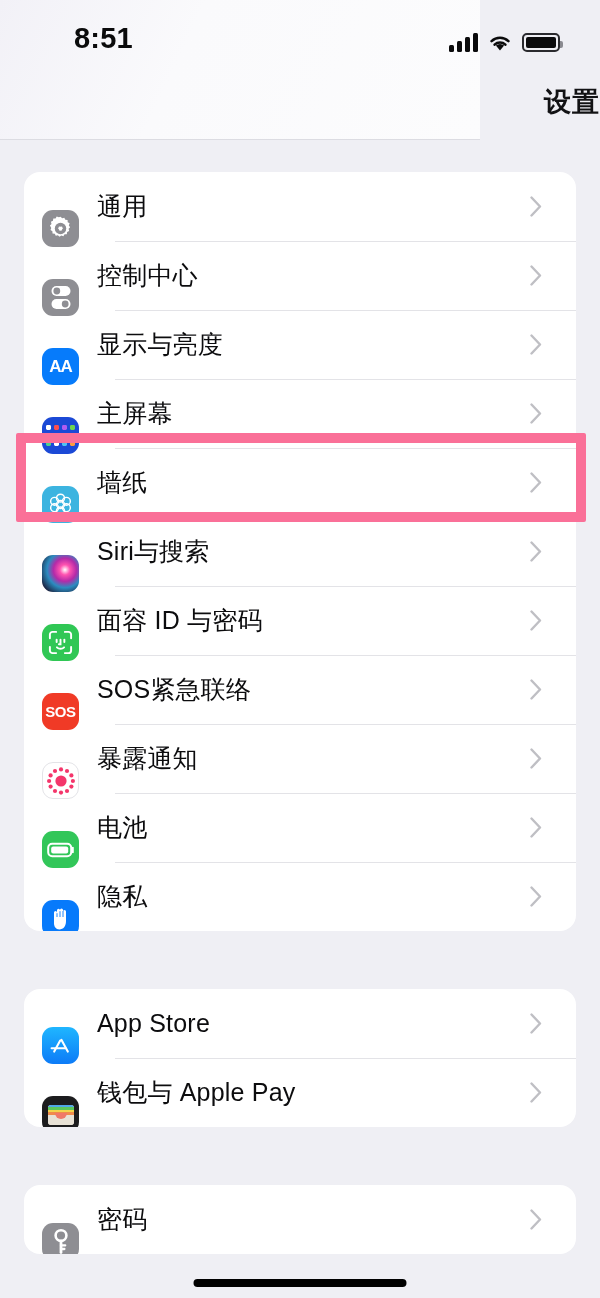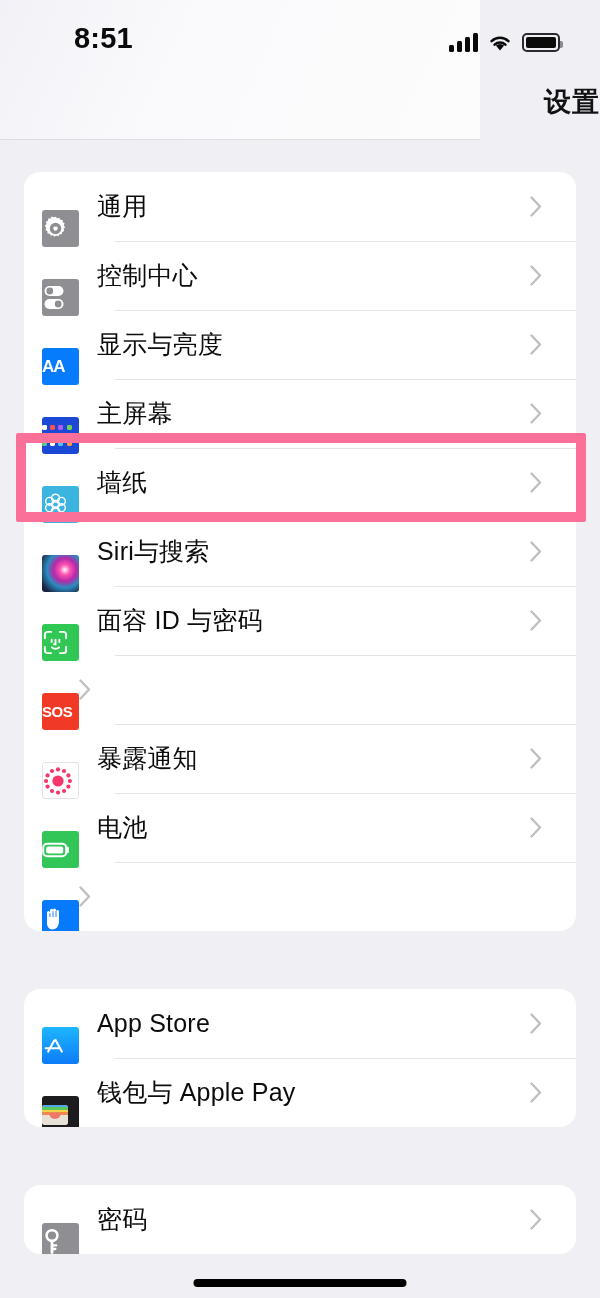--- a/index.html
+++ b/index.html
@@ -90,23 +90,23 @@
     letter-spacing: 0.2px;
     white-space: nowrap;
   }
   .chev {
     width: 12px; height: 21px; flex: none; margin-right: 16px;
   }
 
   
   .ico {
     width: 37px; height: 37px; flex: none;
-    border-radius: 3px;
+    border-radius: 11px;
     position: relative;
-    display: flex; align-items: center; 
+    display: flex; align-items: center; justify-content: center;
     overflow: hidden;
     margin-top: 44px;
   }
   .ico svg { display: block; }
 
   .ico-general   { background: #8E8E93; }
   .ico-control   { background: #8E8E93; }
   .ico-display   { background: #067BFB; }
   .ico-home      { background: #1B49D6; }
   .ico-access    { background: #077AFB; }
@@ -302,20 +302,21 @@
         <div class="row-label">面容 ID 与密码</div>
         <svg class="chev" viewBox="0 0 12 21">
           <path d="M1.5 1.5 L10 10.5 L1.5 19.5" stroke="#BFBFC4" stroke-width="2.4" fill="none" stroke-linecap="round" stroke-linejoin="round"></path>
         </svg>
       </div>
 
       <div class="row">
         <div class="ico ico-sos">
           <span class="sos-text">SOS</span>
         </div>
+        <div class="row-label">SOS紧急联络</div>
         <svg class="chev" viewBox="0 0 12 21">
           <path d="M1.5 1.5 L10 10.5 L1.5 19.5" stroke="#BFBFC4" stroke-width="2.4" fill="none" stroke-linecap="round" stroke-linejoin="round"></path>
         </svg>
       </div>
 
       <div class="row">
         <div class="ico ico-exposure">
           <svg width="30" height="30" viewBox="0 0 30 30">
             <circle cx="15" cy="15" r="5.6" fill="#F4366B"></circle>
             <g fill="#F4366B">
@@ -358,20 +359,21 @@
         <div class="ico ico-privacy">
           <svg width="24" height="26" viewBox="0 0 24 26">
             <path d="M5 13.5 V6.6 a1.5 1.5 0 0 1 3 0 V4.2 a1.5 1.5 0 0 1 3 0 V3.9 a1.5 1.5 0 0 1 3 0 V5.6 a1.5 1.5 0 0 1 3 0 V15 c0 5.3-2.6 8.4-6.6 8.4 C6.8 23.4 5 20.5 5 17.2 Z" fill="#FFFFFF"></path>
             <g stroke="#077AFB" stroke-width="0.9">
               <line x1="8" y1="7.2" x2="8" y2="11"></line>
               <line x1="11" y1="5.2" x2="11" y2="11"></line>
               <line x1="14" y1="5.0" x2="14" y2="11"></line>
             </g>
           </svg>
         </div>
+        <div class="row-label">隐私</div>
         <svg class="chev" viewBox="0 0 12 21">
           <path d="M1.5 1.5 L10 10.5 L1.5 19.5" stroke="#BFBFC4" stroke-width="2.4" fill="none" stroke-linecap="round" stroke-linejoin="round"></path>
         </svg>
       </div>
 
     </div>
 
     <div class="gap"></div>
 
     <div class="card">

